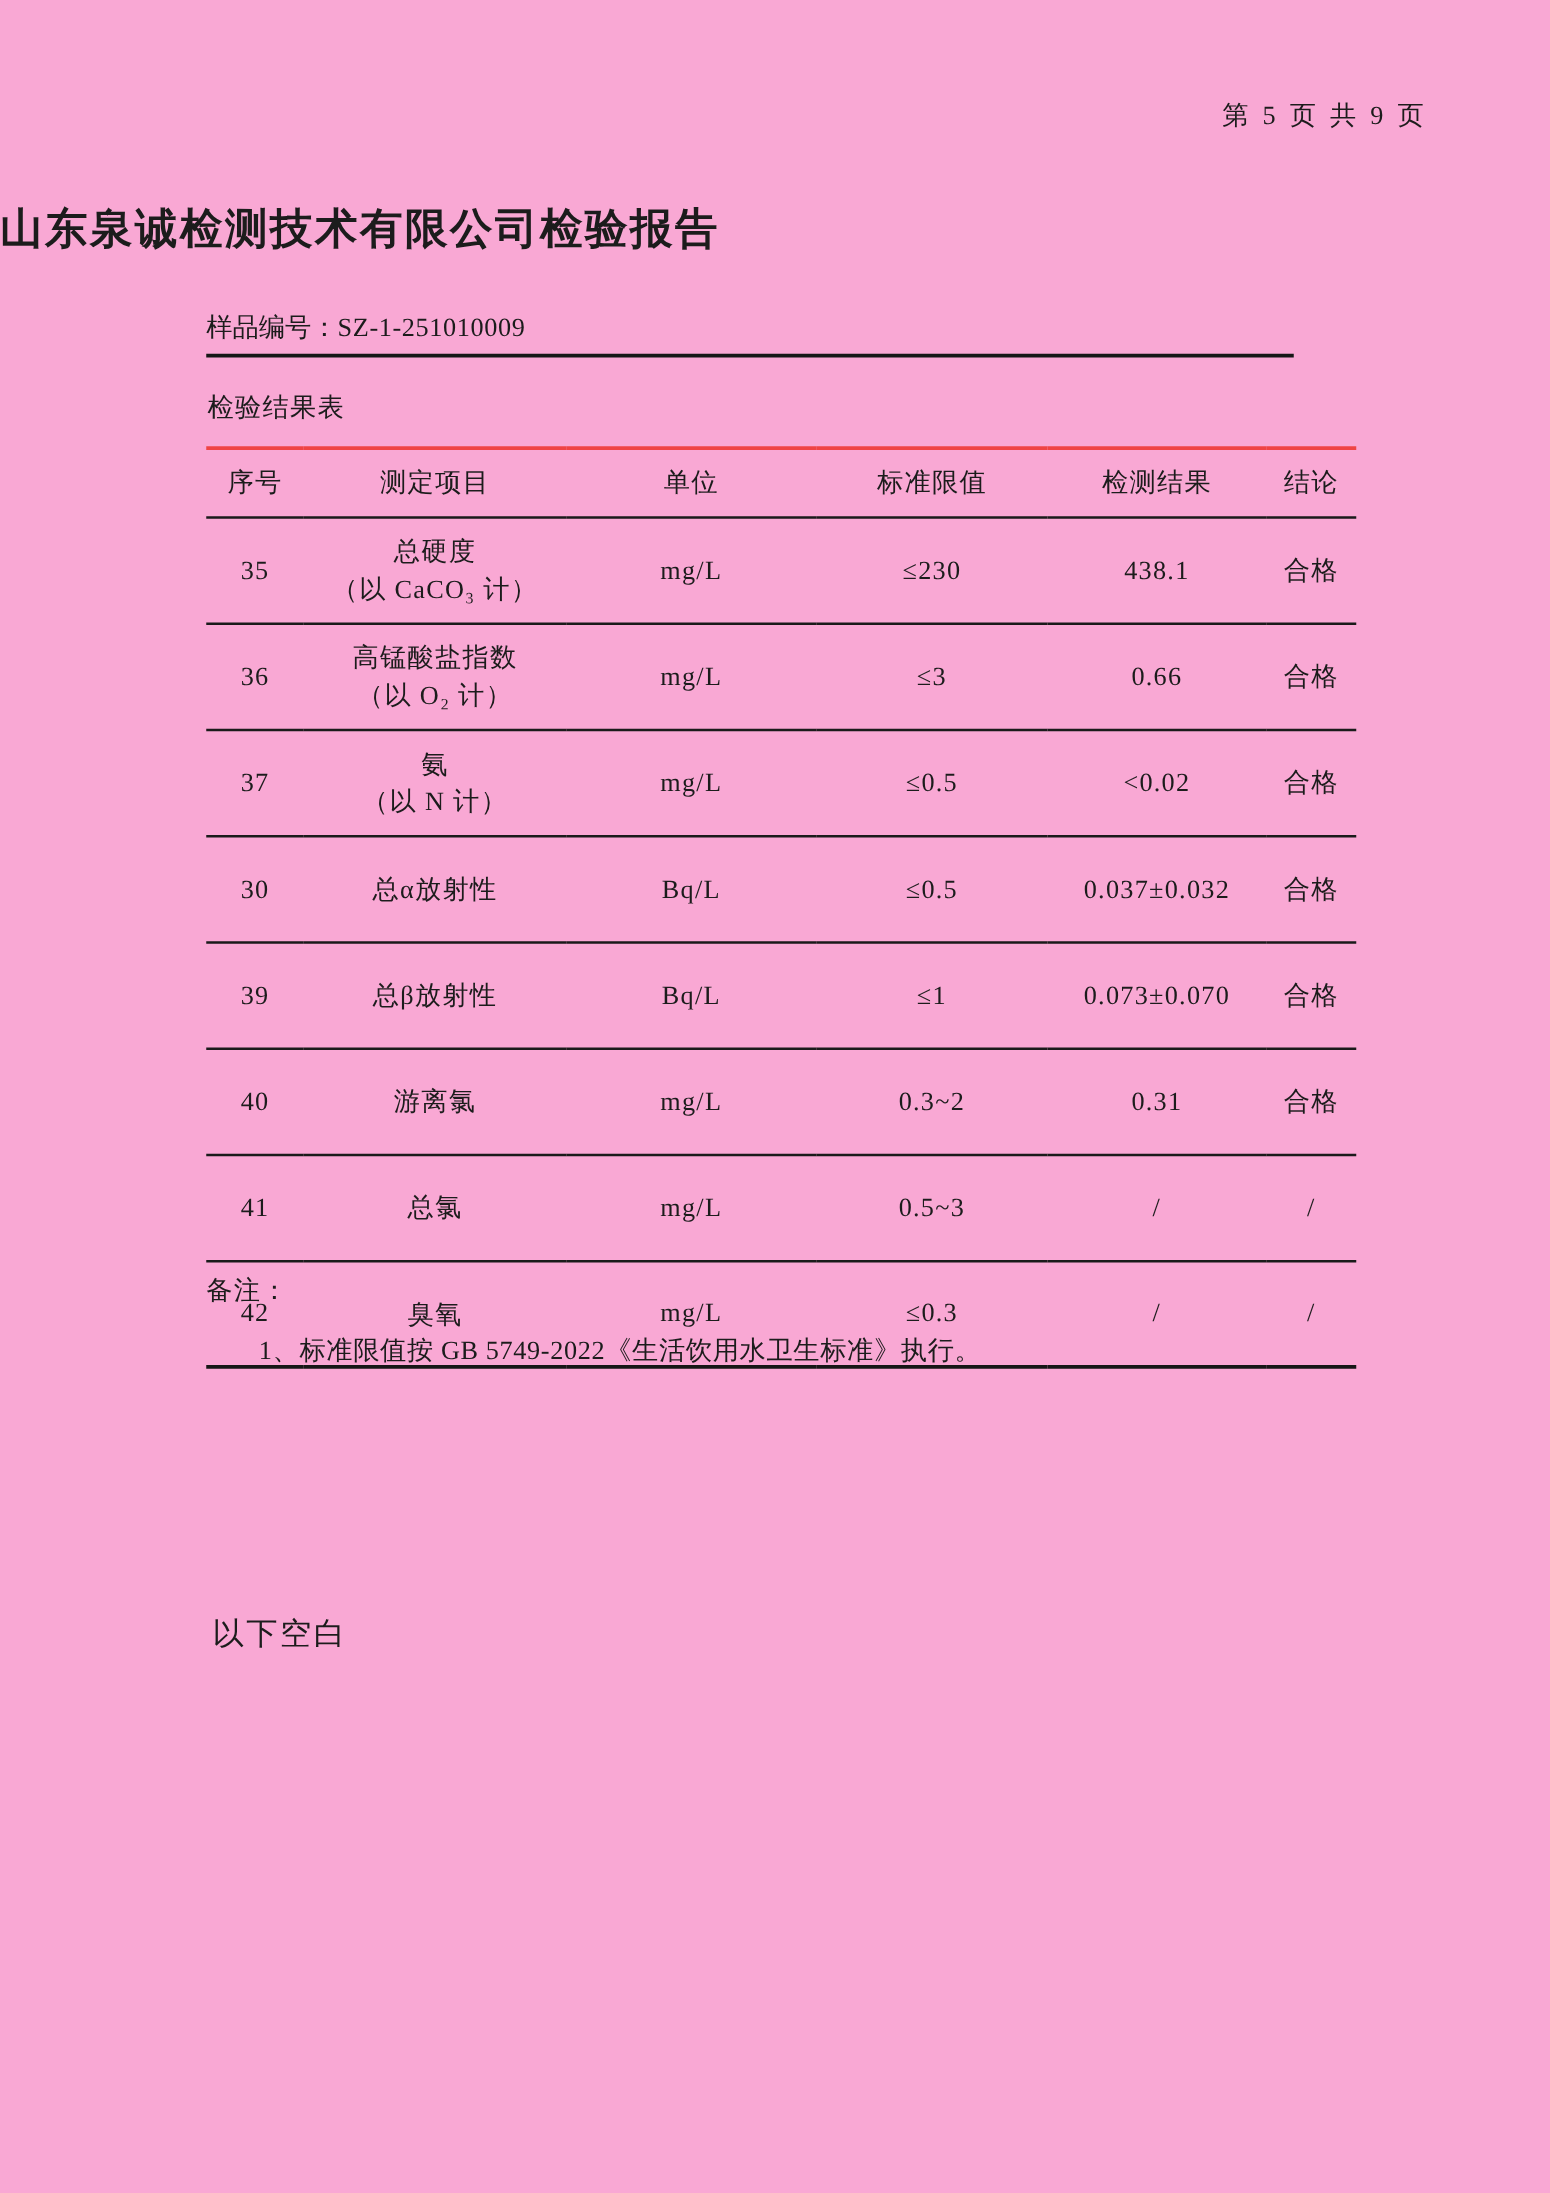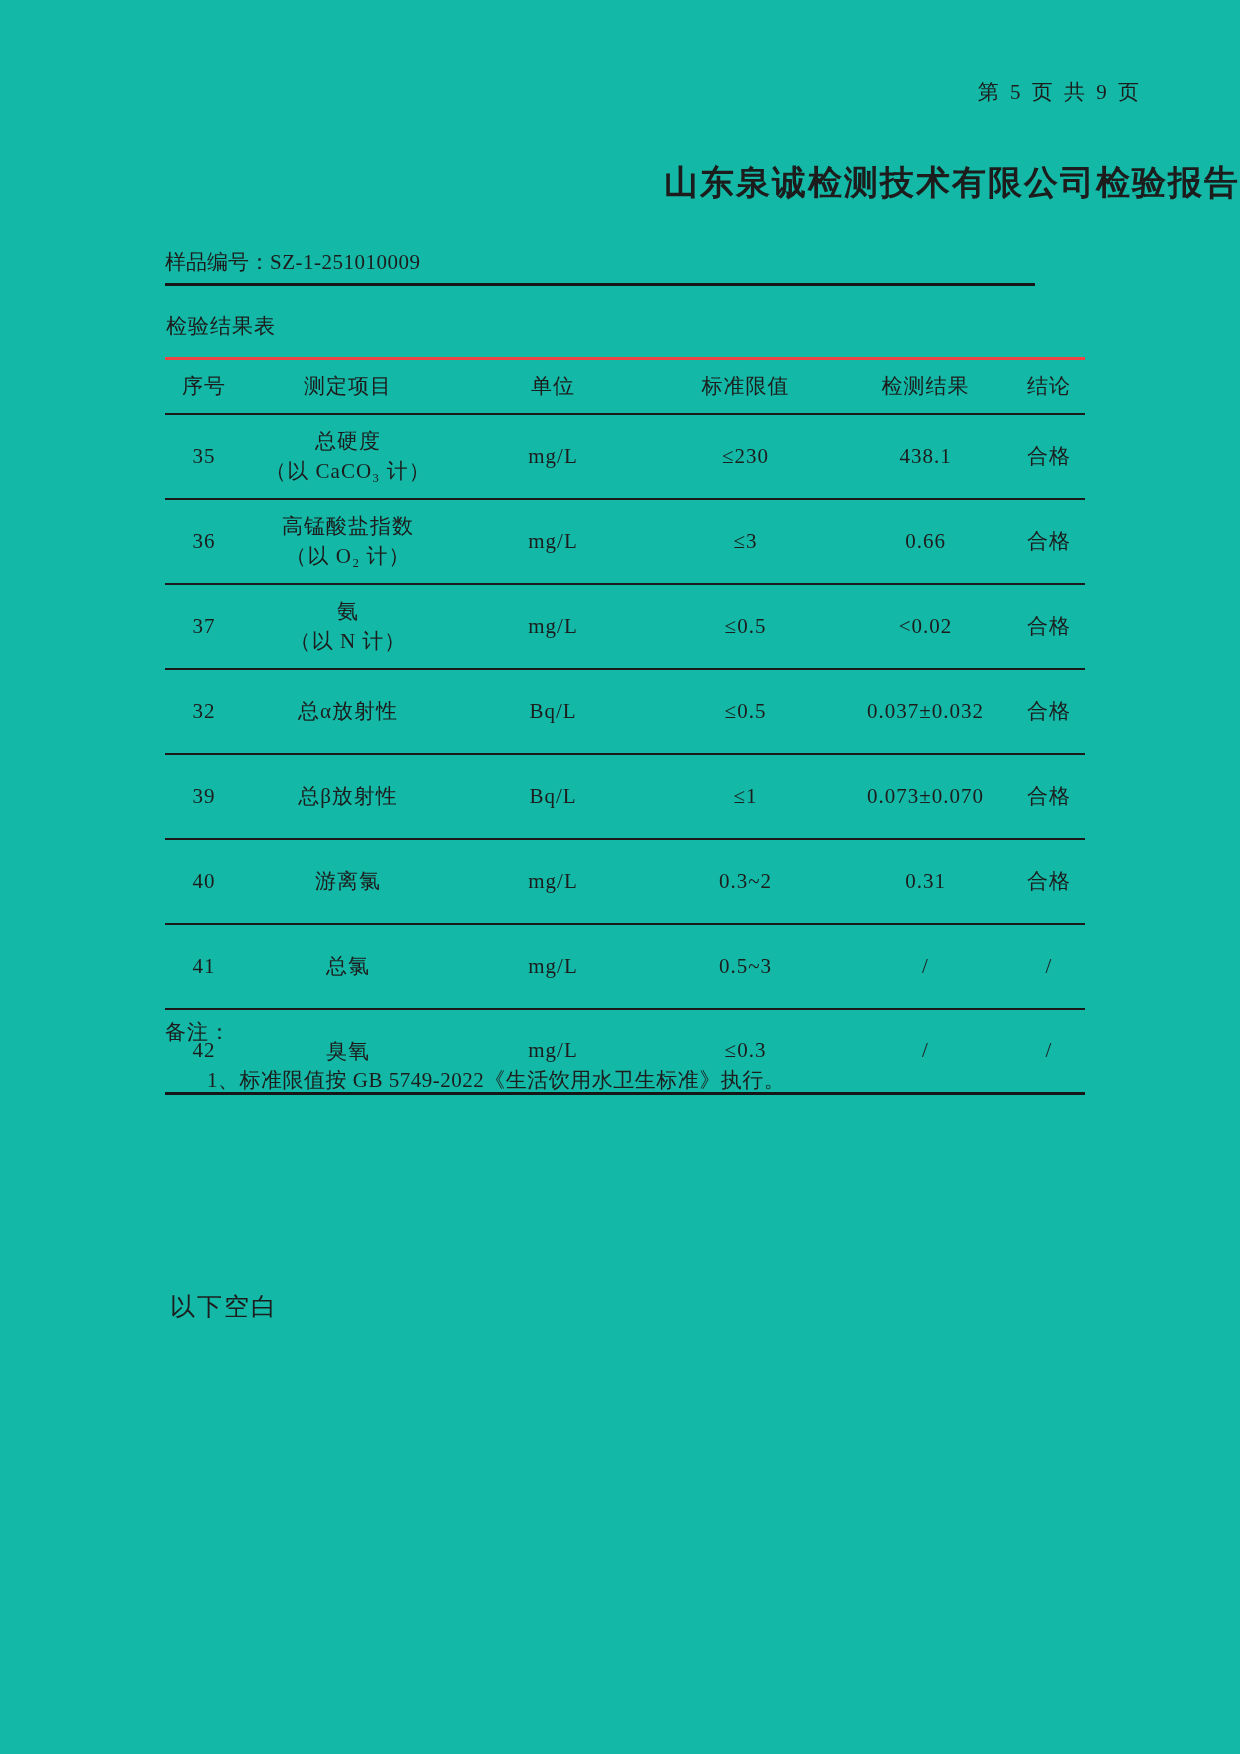--- a/index.html
+++ b/index.html
@@ -5,40 +5,40 @@
   html, body {
     margin: 0;
     padding: 0;
     background: #e8e8e8;
   }
   .page {
     position: relative;
     width: 1240px;
     height: 1754px;
     margin: 0 auto;
-    background: #14b8a6;
+    background: #f9a8d4;
     color: #1c1c1c;
     font-family: "Liberation Serif", "DejaVu Serif", serif;
     overflow: hidden;
   }
   .page-indicator {
     position: absolute;
     top: 78px;
     right: 98px;
     font-size: 21px;
     letter-spacing: 3px;
     white-space: pre;
   }
   .title {
     position: absolute;
     top: 160px;
     left: 0;
     width: 100%;
     margin: 0;
-    text-align: right;
+    text-align: left;
     font-size: 34px;
     font-weight: bold;
     letter-spacing: 2px;
     font-family: "Liberation Sans", "DejaVu Sans", sans-serif;
   }
   .sample-line {
     position: absolute;
     top: 248px;
     left: 165px;
     width: 870px;
@@ -171,21 +171,21 @@
         <tr>
           <td class="cell-no">37</td>
           <td class="cell-item">氨
 （以 N 计）</td>
           <td class="cell-unit">mg/L</td>
           <td class="cell-limit">≤0.5</td>
           <td class="cell-result">&lt;0.02</td>
           <td class="cell-conclusion">合格</td>
         </tr>
         <tr>
-          <td class="cell-no">32</td>
+          <td class="cell-no">30</td>
           <td class="cell-item">总α放射性</td>
           <td class="cell-unit">Bq/L</td>
           <td class="cell-limit">≤0.5</td>
           <td class="cell-result">0.037±0.032</td>
           <td class="cell-conclusion">合格</td>
         </tr>
         <tr>
           <td class="cell-no">39</td>
           <td class="cell-item">总β放射性</td>
           <td class="cell-unit">Bq/L</td>

